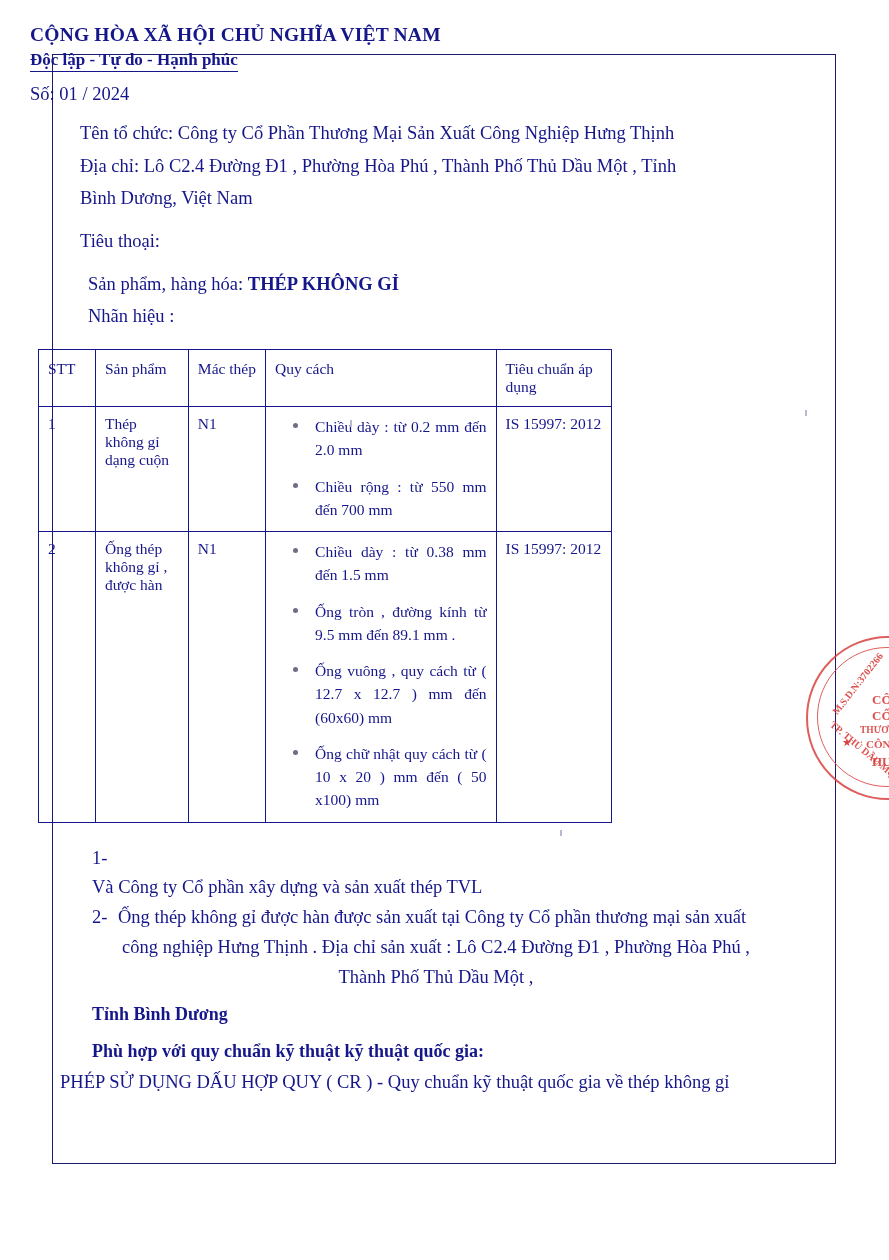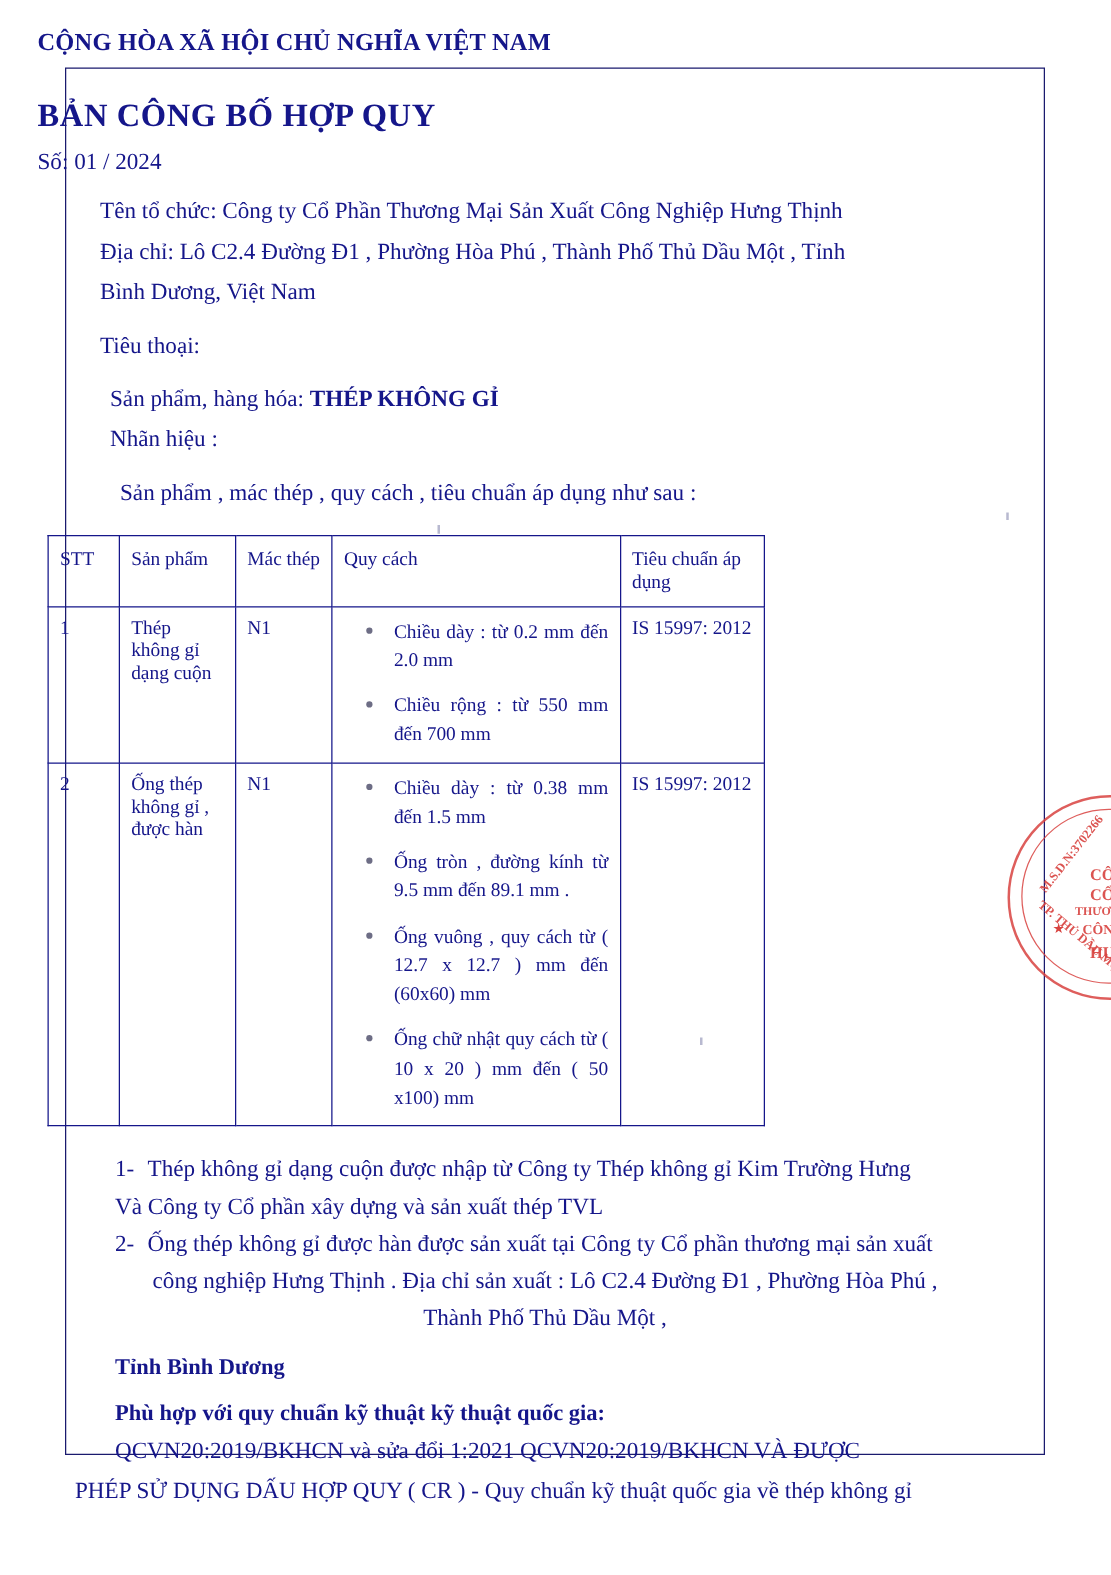--- a/index.html
+++ b/index.html
@@ -194,35 +194,34 @@
 </style>
 </head>
 <body>
 
 <div class="page-frame"></div>
 
 <div class="page-inner">
 
   <div class="center">
     <div class="nat-title">CỘNG HÒA XÃ HỘI CHỦ NGHĨA VIỆT NAM</div>
-  </div>
-
-  <div class="center doc-title">BẢN CÔNG BỐ HỢP QUY</div>
+    <div><span class="nat-sub">Độc lập - Tự do - Hạnh phúc</span></div>
+  </div>
+
   <div class="center doc-number">Số: 01 / 2024</div>
 
   <div class="para">Tên tổ chức: Công ty Cổ Phần Thương Mại Sản Xuất Công Nghiệp Hưng Thịnh</div>
   <div class="para tight">Địa chỉ: Lô C2.4 Đường Đ1 , Phường Hòa Phú , Thành Phố Thủ Dầu Một , Tỉnh</div>
   <div class="para tight" style="padding-left:50px">Bình Dương, Việt Nam</div>
   <div class="para">Tiêu thoại:</div>
 
   <div class="para indent-more">
     <span>Sản phẩm, hàng hóa: </span><b>THÉP KHÔNG GỈ</b>
   </div>
   <div class="para indent-more tight">Nhãn hiệu :</div>
-  <div class="para" style="padding-left:66px">Sản phẩm , mác thép , quy cách , tiêu chuẩn áp dụng như sau :</div>
 
   <table class="spec">
     <thead>
       <tr>
         <td class="col-stt c">STT</td>
         <td class="col-prod">Sản phẩm</td>
         <td class="col-grade">Mác thép</td>
         <td class="col-spec">Quy cách</td>
         <td class="col-std">Tiêu chuẩn áp dụng</td>
       </tr>
@@ -253,35 +252,33 @@
           </ul>
         </td>
         <td class="col-std">IS 15997: 2012</td>
       </tr>
     </tbody>
   </table>
 
   <div class="notes">
     <div class="note-item">
       <div class="note-num">1-</div>
-      <div class="note-text">Thép không gỉ dạng cuộn được nhập từ Công ty Thép không gỉ Kim Trường Hưng</div>
     </div>
     <div class="note-cont">Và Công ty Cổ phần xây dựng và sản xuất thép TVL</div>
 
     <div class="note-item">
       <div class="note-num">2-</div>
       <div class="note-text">Ống thép không gỉ được hàn được sản xuất tại Công ty Cổ phần thương mại sản xuất</div>
     </div>
     <div class="note-cont deep">công nghiệp Hưng Thịnh . Địa chỉ sản xuất : Lô C2.4 Đường Đ1 , Phường Hòa Phú ,</div>
     <div class="note-cont deep">Thành Phố Thủ Dầu Một ,</div>
   </div>
 
   <div class="foot">Tỉnh Bình Dương</div>
   <div class="foot">Phù hợp với quy chuẩn kỹ thuật kỹ thuật quốc gia:</div>
-  <div class="foot-block">QCVN20:2019/BKHCN và sửa đổi 1:2021  QCVN20:2019/BKHCN VÀ ĐƯỢC</div>
   <div class="foot-block">
     <span class="l2">PHÉP SỬ DỤNG DẤU HỢP QUY ( CR ) -  Quy chuẩn kỹ thuật quốc gia về thép không gỉ</span>
   </div>
 
 </div>
 
 <div class="stamp">
   <div class="stamp-circle-outer"></div>
   <div class="stamp-circle-inner"></div>
   <div class="stamp-text stamp-ms">M.S.D.N:3702266</div>

